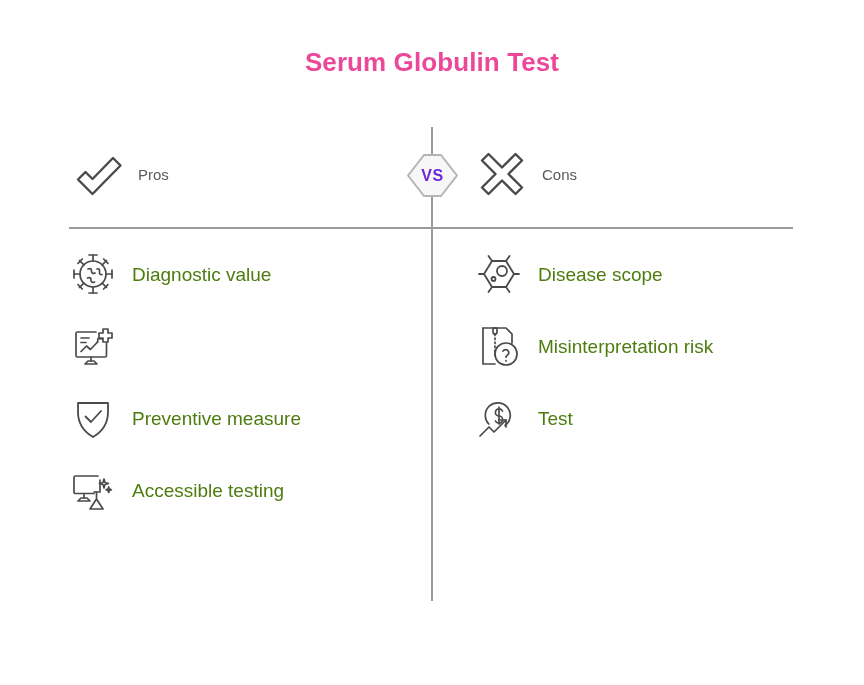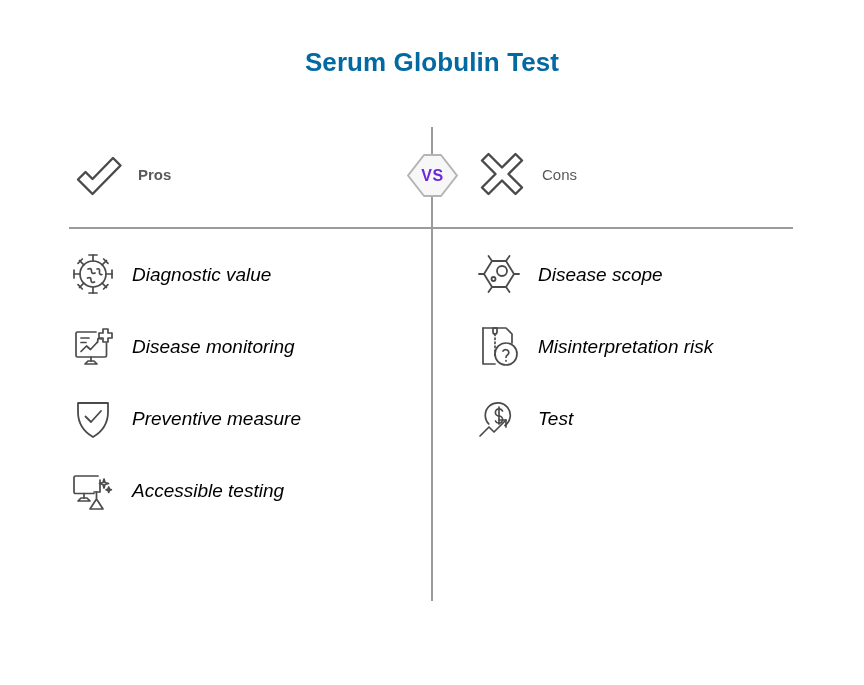--- a/index.html
+++ b/index.html
@@ -18,21 +18,21 @@
 
   
   .page-title {
     position: absolute;
     top: 47px;
     left: 0;
     width: 864px;
     text-align: center;
     font-size: 26px;
     font-weight: bold;
-    color: #0369a1;
+    color: #ec4899;
     letter-spacing: 0.1px;
   }
 
   
   .h-divider {
     position: absolute;
     left: 69px;
     top: 227px;
     width: 724px;
     height: 2px;
@@ -68,21 +68,21 @@
     z-index: 2;
   }
 
   
   .col-header {
     position: absolute;
     display: flex;
     align-items: center;
     gap: 14px;
   }
-  .col-header.pros { left: 72px; top: 148px; font-weight: bold; }
+  .col-header.pros { left: 72px; top: 148px; }
   .col-header.cons { left: 476px; top: 148px; }
   .col-header .hdr-icon {
     width: 52px;
     height: 52px;
     flex: 0 0 52px;
     display: block;
   }
   .col-header .hdr-label {
     font-size: 15px;
     color: #5a5a5a;
@@ -107,24 +107,23 @@
     height: 44px;
   }
   .item .item-icon {
     width: 46px;
     height: 46px;
     flex: 0 0 46px;
     display: block;
   }
   .item .item-label {
     font-size: 19px;
-    color: #000000;
+    color: #4d7c0f;
     white-space: nowrap;
     line-height: 1;
-    font-style: italic;
   }
 </style>
 </head>
 <body>
 
 <div class="page-title">Serum Globulin Test</div>
 
 <div class="h-divider"></div>
 <div class="v-divider"></div>
 
@@ -186,21 +185,20 @@
         <path d="M36.5 20 v12.5 a1.5 1.5 0 0 1 -1.5 1.5 H7.5 A1.5 1.5 0 0 1 6 32.5 V10.5 A1.5 1.5 0 0 1 7.5 9 H26"></path>
         <line x1="11" y1="15" x2="19" y2="15"></line>
         <line x1="11" y1="19.5" x2="16" y2="19.5"></line>
         <path d="M11 28.5 l5.5 -5.5 l4 3.5 l7 -7.5"></path>
         <path d="M27.5 19.5 l0.5 -4 l3.5 0.5"></path>
         <path d="M33 6 h5 v4 h4 v5 h-4 v4 h-5 v-4 h-4 v-5 h4 z"></path>
         <line x1="21" y1="34" x2="21" y2="38"></line>
         <path d="M15 41 l3 -3 h6 l3 3 z"></path>
       </g>
     </svg>
-    <span class="item-label">Disease monitoring</span>
   </div>
 
   <div class="item">
     <svg class="item-icon" viewBox="0 0 46 46">
       <g fill="none" stroke="#4a4a4a" stroke-width="1.8" stroke-linecap="round" stroke-linejoin="round">
         <path d="M23 42 C11 35 8 26 8 17 V8 h30 v9 c0 9 -3 18 -15 25 z"></path>
         <path d="M15.5 21.5 l5.5 5.5 l10 -11"></path>
       </g>
     </svg>
     <span class="item-label">Preventive measure</span>

